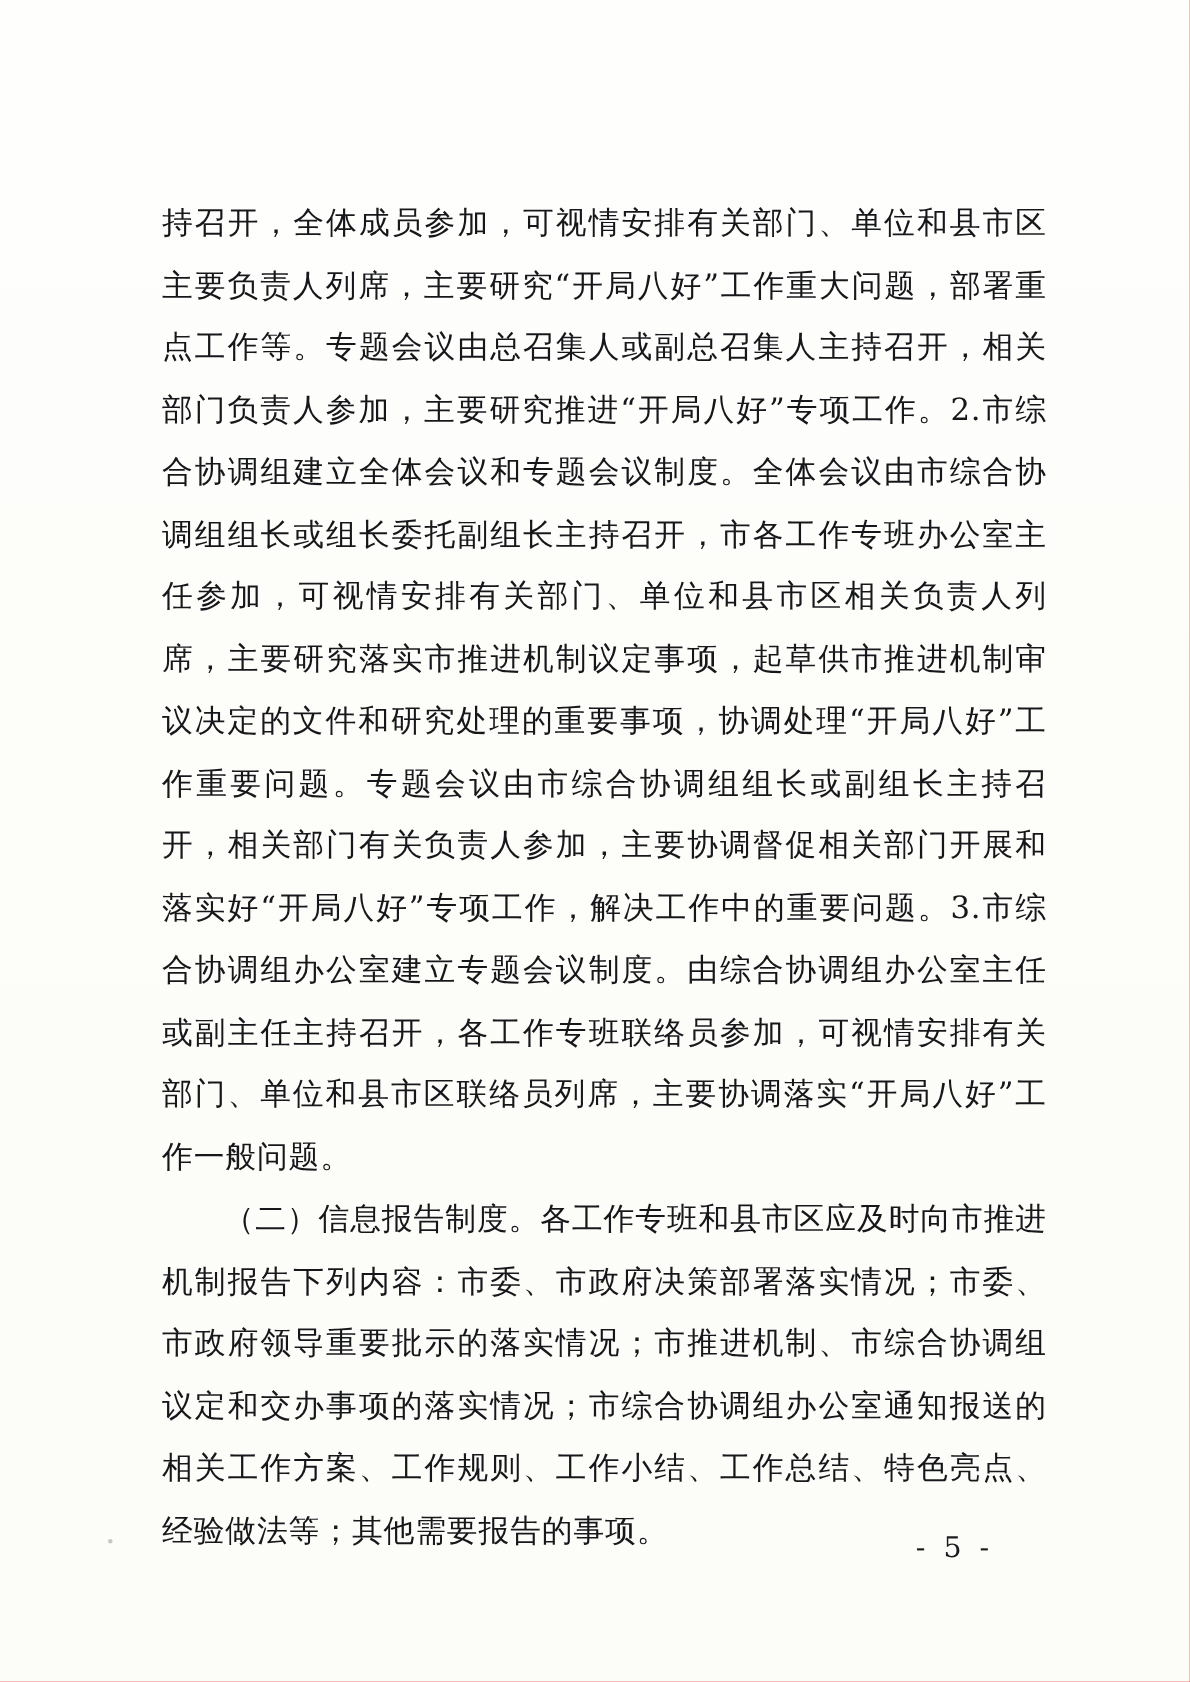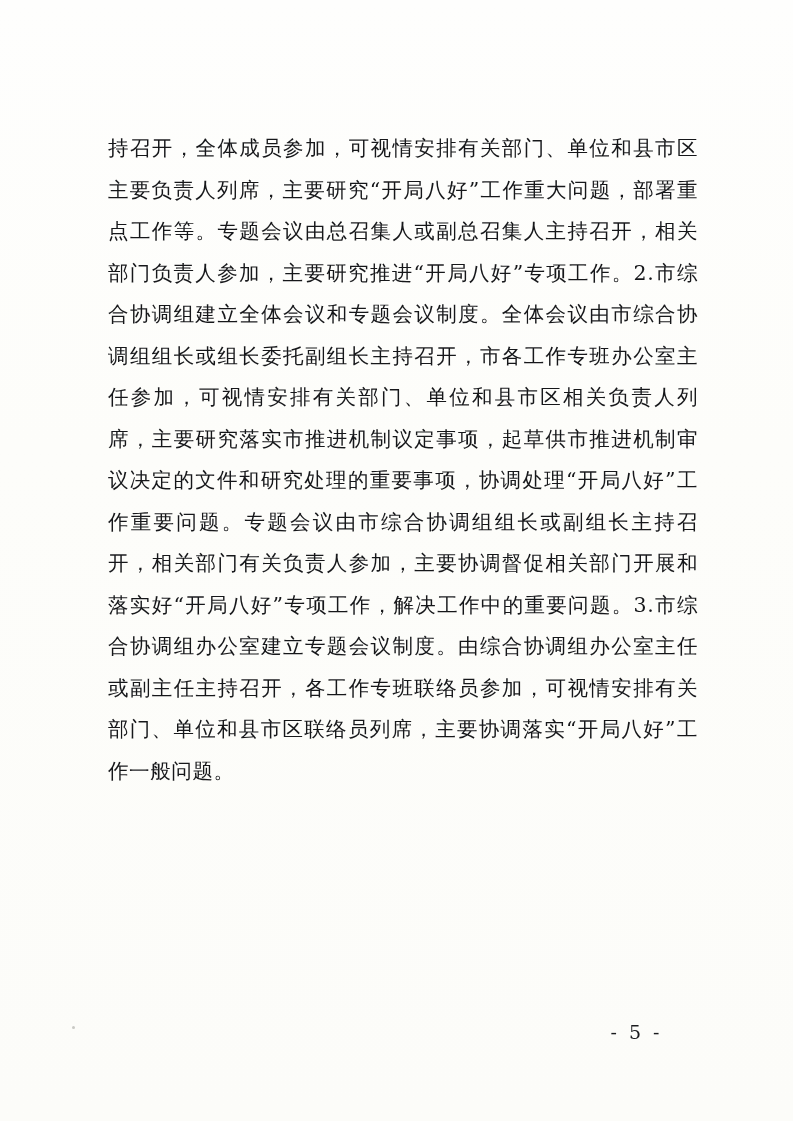--- a/index.html
+++ b/index.html
@@ -73,18 +73,19 @@
   }
 </style>
 </head>
 <body>
 
 <div class="page">
   <div class="paper-tint"></div>
 
   <div class="content">
     <p class="para">持召开，全体成员参加，可视情安排有关部门、单位和县市区主要负责人列席，主要研究“开局八好”工作重大问题，部署重点工作等。专题会议由总召集人或副总召集人主持召开，相关部门负责人参加，主要研究推进“开局八好”专项工作。2.市综合协调组建立全体会议和专题会议制度。全体会议由市综合协调组组长或组长委托副组长主持召开，市各工作专班办公室主任参加，可视情安排有关部门、单位和县市区相关负责人列席，主要研究落实市推进机制议定事项，起草供市推进机制审议决定的文件和研究处理的重要事项，协调处理“开局八好”工作重要问题。专题会议由市综合协调组组长或副组长主持召开，相关部门有关负责人参加，主要协调督促相关部门开展和落实好“开局八好”专项工作，解决工作中的重要问题。3.市综合协调组办公室建立专题会议制度。由综合协调组办公室主任或副主任主持召开，各工作专班联络员参加，可视情安排有关部门、单位和县市区联络员列席，主要协调落实“开局八好”工作一般问题。</p>
+    <p class="para indent">（二）信息报告制度。各工作专班和县市区应及时向市推进机制报告下列内容：市委、市政府决策部署落实情况；市委、市政府领导重要批示的落实情况；市推进机制、市综合协调组议定和交办事项的落实情况；市综合协调组办公室通知报送的相关工作方案、工作规则、工作小结、工作总结、特色亮点、经验做法等；其他需要报告的事项。</p>
   </div>
 
   <div class="edge-mark"></div>
 
   <div class="page-number">- 5 -</div>
 </div>
 
 </body></html>

